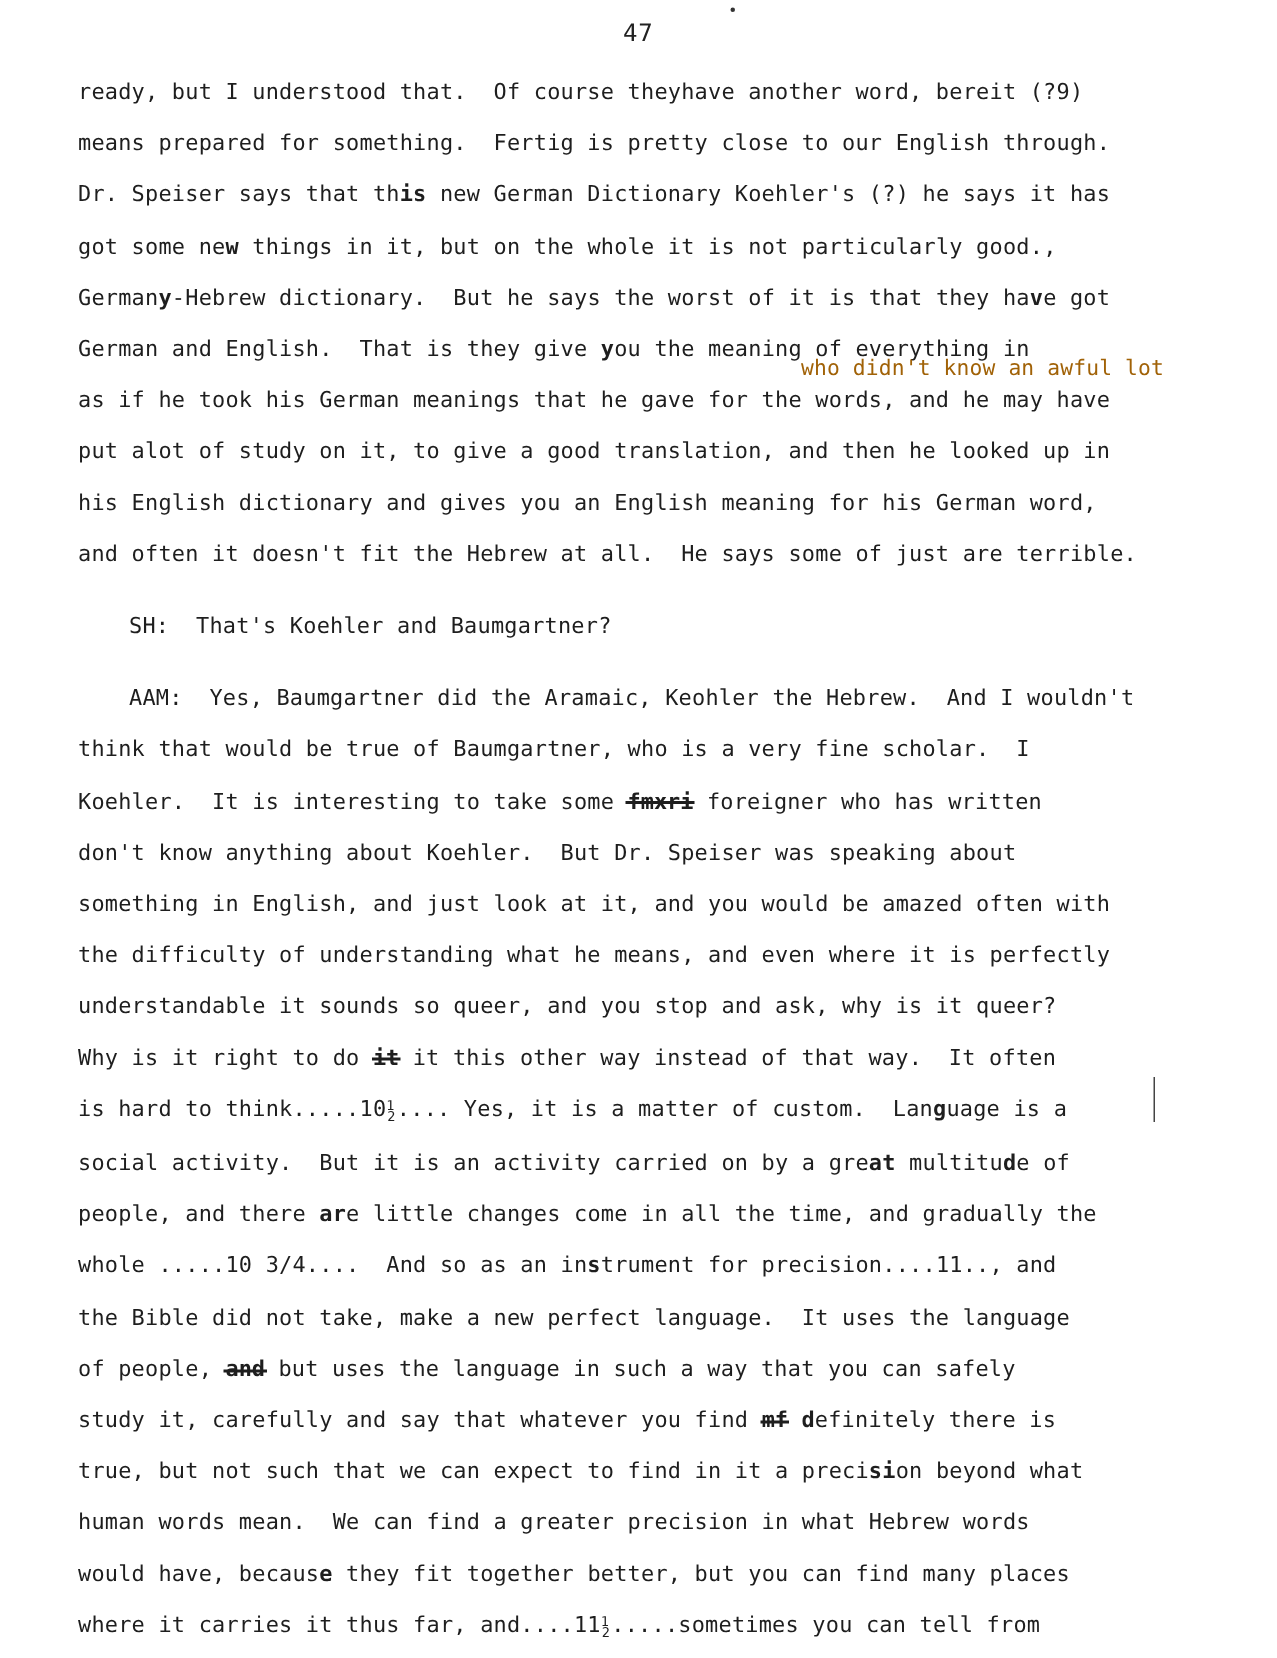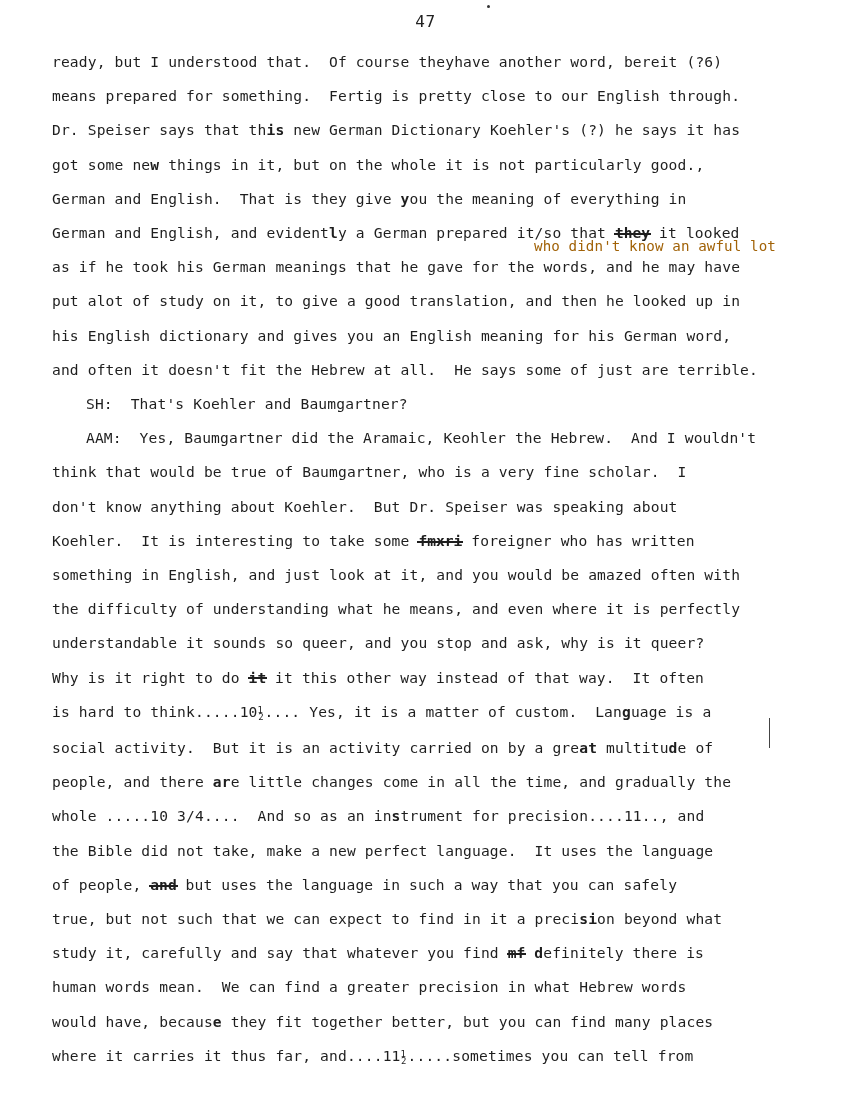--- a/index.html
+++ b/index.html
@@ -51,20 +51,21 @@
   .line {
     font-family: "DejaVu Sans Mono", monospace;
     font-size: 14.6px;
     line-height: 34.2px;
     white-space: pre;
     color: #1e1e1e;
     letter-spacing: 0.15px;
   }
   .line.indent {
     padding-left: 34px;
+    margin-top: 14px;
   }
   .strike {
     position: relative;
     font-weight: bold;
     letter-spacing: 0px;
   }
   .strike::after {
     content: "";
     position: absolute;
     left: -1px;
@@ -113,50 +114,50 @@
 <body>
 
 <div class="page">
 
   <div class="speck"></div>
 
   <div class="page-number">47</div>
 
   <div class="body-text">
 
-    <div class="line">ready, but I understood that.  Of course theyhave another word, bereit (?6)</div>
+    <div class="line">ready, but I understood that.  Of course theyhave another word, bereit (?9)</div>
 
     <div class="line">means prepared for something.  Fertig is pretty close to our English through.</div>
 
     <div class="line">Dr. Speiser says that th<span class="bolder">is</span> new German Dictionary Koehler's (?) he says it has</div>
 
     <div class="line">got some ne<span class="bolder">w</span> things in it, but on the whole it is not particularly good.,</div>
 
+    <div class="line">German<span class="bolder">y</span>-Hebrew dictionary.  But he says the worst of it is that they ha<span class="bolder">v</span>e got</div>
 
     <div class="line">German and English.  That is they give <span class="bolder">y</span>ou the meaning of everything in</div>
 
-    <div class="line">German and English, and evident<span class="bolder">l</span>y a German prepared it/so that <span class="strike">they</span> it looked</div>
 
     <div class="line">as if he took his German meanings that he gave for the words, and he may have</div>
 
     <div class="line">put alot of study on it, to give a good translation, and then he looked up in</div>
 
     <div class="line">his English dictionary and gives you an English meaning for his German word,</div>
 
     <div class="line">and often it doesn't fit the Hebrew at all.  He says some of just are terrible.</div>
 
     <div class="line indent">SH:  That's Koehler and Baumgartner?</div>
 
     <div class="line indent">AAM:  Yes, Baumgartner did the Aramaic, Keohler the Hebrew.  And I wouldn't</div>
 
     <div class="line">think that would be true of Baumgartner, who is a very fine scholar.  I</div>
 
+    <div class="line">Koehler.  It is interesting to take some <span class="strike">fmxri</span> foreigner who has written</div>
+
     <div class="line">don't know anything about Koehler.  But Dr. Speiser was speaking about</div>
-
-    <div class="line">Koehler.  It is interesting to take some <span class="strike">fmxri</span> foreigner who has written</div>
 
     <div class="line">something in English, and just look at it, and you would be amazed often with</div>
 
     <div class="line">the difficulty of understanding what he means, and even where it is perfectly</div>
 
     <div class="line">understandable it sounds so queer, and you stop and ask, why is it queer?</div>
 
     <div class="line">Why is it right to do <span class="strike">it</span> it this other way instead of that way.  It often</div>
 
     <div class="line">is hard to think.....10<span class="frac"><span class="sub">1</span><span class="den">2</span></span>.... Yes, it is a matter of custom.  Lan<span class="bolder">g</span>uage is a</div>
@@ -164,23 +165,23 @@
     <div class="line">social activity.  But it is an activity carried on by a gre<span class="bolder">at</span> multitu<span class="bolder">d</span>e of</div>
 
     <div class="line">people, and there <span class="bolder">ar</span>e little changes come in all the time, and gradually the</div>
 
     <div class="line">whole .....10 3/4....  And so as an in<span class="bolder">s</span>trument for precision....11.., and</div>
 
     <div class="line">the Bible did not take, make a new perfect language.  It uses the language</div>
 
     <div class="line">of people, <span class="strike">and</span> but uses the language in such a way that you can safely</div>
 
+    <div class="line">study it, carefully and say that whatever you find <span class="strike">mf</span> <span class="bolder">d</span>efinitely there is</div>
+
     <div class="line">true, but not such that we can expect to find in it a preci<span class="bolder">si</span>on beyond what</div>
-
-    <div class="line">study it, carefully and say that whatever you find <span class="strike">mf</span> <span class="bolder">d</span>efinitely there is</div>
 
     <div class="line">human words mean.  We can find a greater precision in what Hebrew words</div>
 
     <div class="line">would have, becaus<span class="bolder">e</span> they fit together better, but you can find many places</div>
 
     <div class="line">where it carries it thus far, and....11<span class="frac"><span class="sub">1</span><span class="den">2</span></span>.....sometimes you can tell from</div>
 
   </div>
 
   <div class="interline" style="top:238px; left:534px;">who didn't know an awful lot</div>

